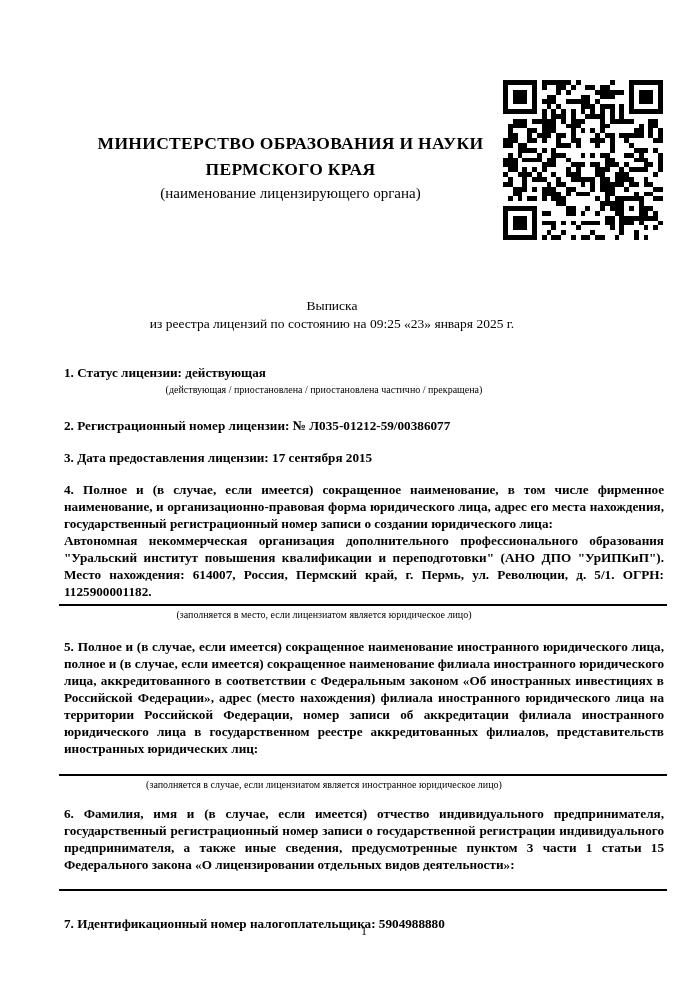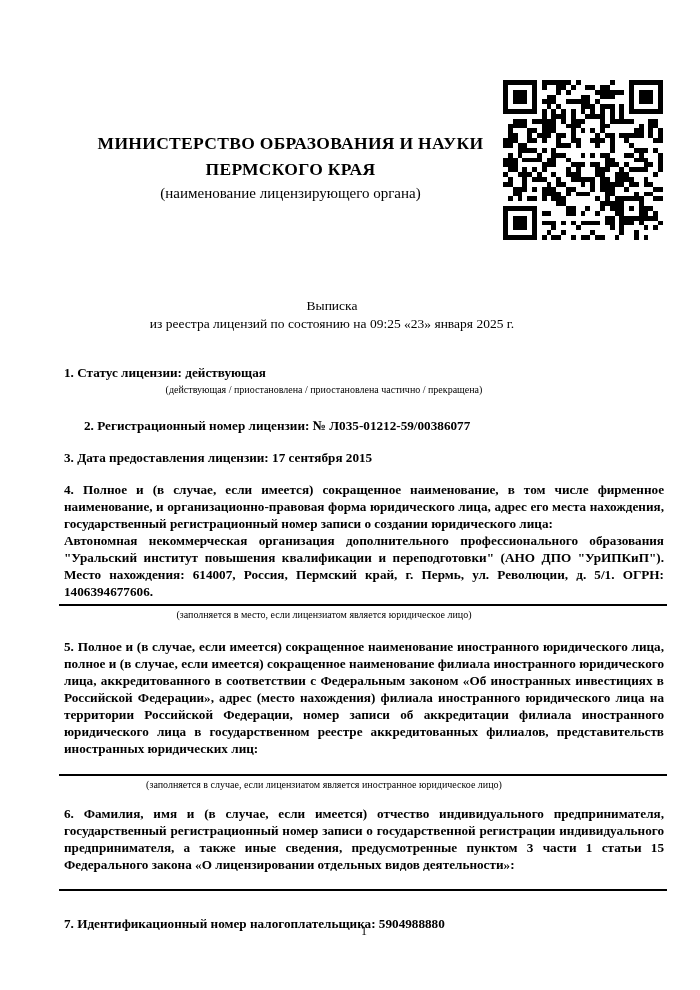--- a/index.html
+++ b/index.html
@@ -61,21 +61,21 @@
     width: 520px;
     text-align: center;
     font-size: 10px;
     line-height: 13px;
   }
   .mt2  { margin-top: 2px; }
   .mt14 { margin-top: 14px; }
   .mt15 { margin-top: 15px; }
   .mt16 { margin-top: 16px; }
   .mt17 { margin-top: 17px; }
-  .mt21 { margin-top: 21px; margin-left: 20px; }
+  .mt21 { margin-top: 21px; }
   .mt24 { margin-top: 24px; }
   .rule {
     border: none;
     border-top: 2px solid #000;
     height: 0;
     margin-left: -5px;
     margin-right: -3px;
   }
   .rule.mt4 { margin-top: 4px; }
   .page-number {
@@ -627,21 +627,21 @@
   <div class="content">
 
     <p class="item">1. Статус лицензии: действующая</p>
     <div class="cap mt2">(действующая / приостановлена / приостановлена частично / прекращена)</div>
 
     <p class="item mt21">2. Регистрационный номер лицензии: № Л035-01212-59/00386077</p>
 
     <p class="item mt15">3. Дата предоставления лицензии: 17 сентября 2015</p>
 
     <p class="item just mt15">4. Полное и (в случае, если имеется) сокращенное наименование, в том числе фирменное наименование, и организационно-правовая форма юридического лица, адрес его места нахождения, государственный регистрационный номер записи о создании юридического лица:</p>
-    <p class="item just">Автономная некоммерческая организация дополнительного профессионального образования "Уральский институт повышения квалификации и переподготовки" (АНО ДПО "УрИПКиП"). Место нахождения: 614007, Россия, Пермский край, г. Пермь, ул. Революции, д. 5/1. ОГРН: 1406394677606.</p>
+    <p class="item just">Автономная некоммерческая организация дополнительного профессионального образования "Уральский институт повышения квалификации и переподготовки" (АНО ДПО "УрИПКиП"). Место нахождения: 614007, Россия, Пермский край, г. Пермь, ул. Революции, д. 5/1. ОГРН: 1125900001182.</p>
     <div class="rule mt4"></div>
     <div class="cap mt2">(заполняется в место, если лицензиатом является юридическое лицо)</div>
 
     <p class="item just mt17">5. Полное и (в случае, если имеется) сокращенное наименование иностранного юридического лица, полное и (в случае, если имеется) сокращенное наименование филиала иностранного юридического лица, аккредитованного в соответствии с Федеральным законом «Об иностранных инвестициях в Российской Федерации», адрес (место нахождения) филиала иностранного юридического лица на территории Российской Федерации, номер записи об аккредитации филиала иностранного юридического лица в государственном реестре аккредитованных филиалов, представительств иностранных юридических лиц:</p>
     <div class="rule mt17"></div>
     <div class="cap mt2">(заполняется в случае, если лицензиатом является иностранное юридическое лицо)</div>
 
     <p class="item just mt14">6. Фамилия, имя и (в случае, если имеется) отчество индивидуального предпринимателя, государственный регистрационный номер записи о государственной регистрации индивидуального предпринимателя, а также иные сведения, предусмотренные пунктом 3 части 1 статьи 15 Федерального закона «О лицензировании отдельных видов деятельности»:</p>
     <div class="rule mt16"></div>
 

